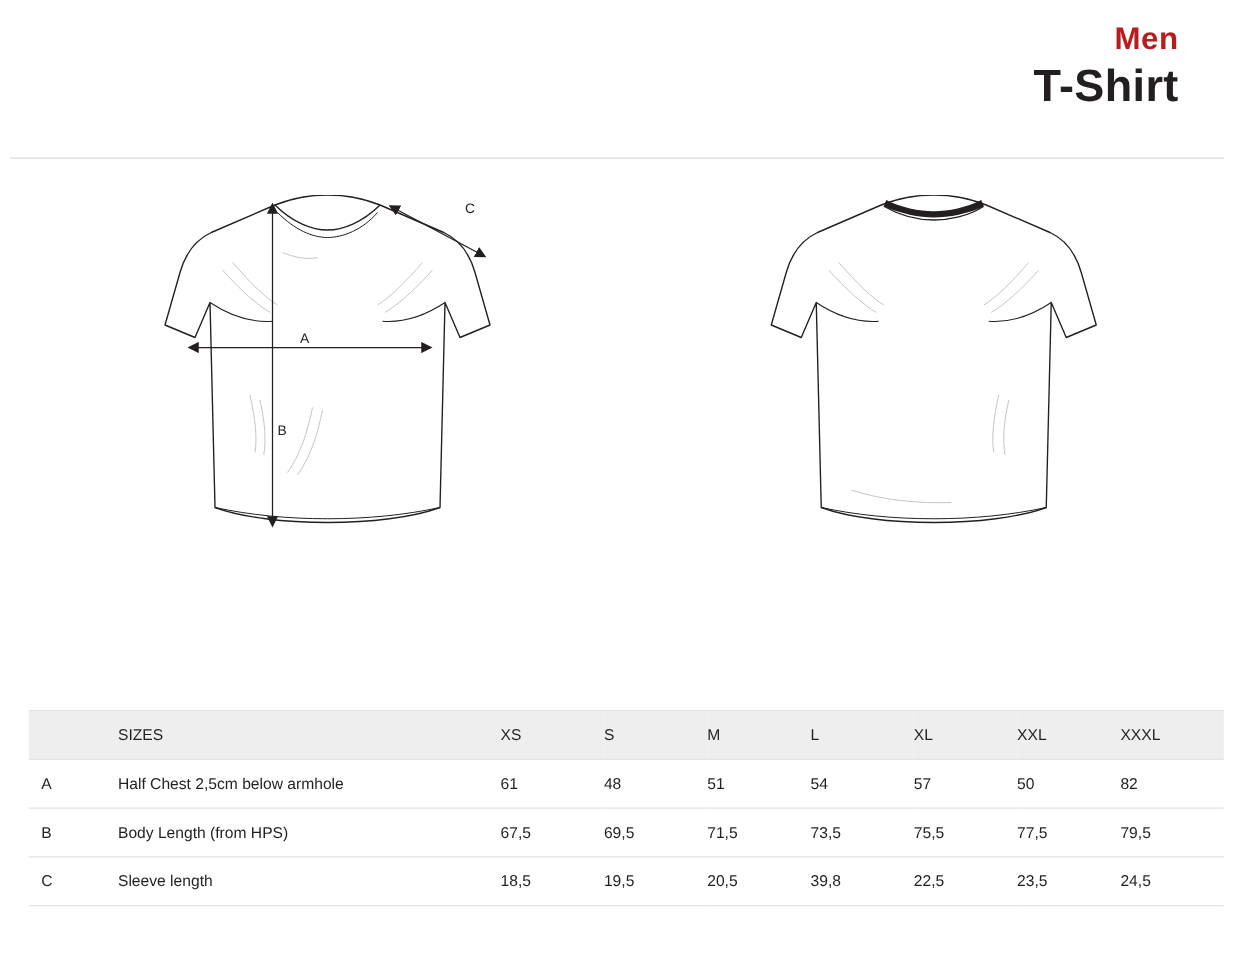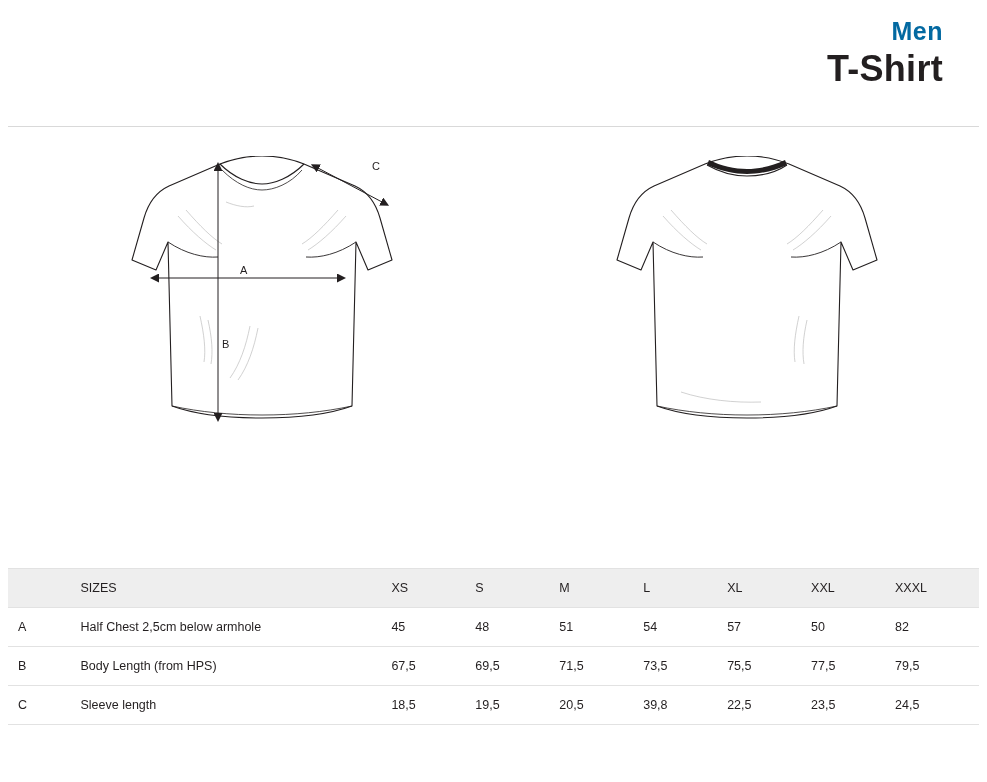--- a/index.html
+++ b/index.html
@@ -35,21 +35,21 @@
   .logo svg { display: block; }
   .title-block {
     position: absolute;
     right: 44px;
     top: 18px;
     text-align: right;
   }
   .title-sub {
     font-size: 25px;
     font-weight: bold;
-    color: #0369a1;
+    color: #b91c1c;
     line-height: 1.1;
     letter-spacing: 0.5px;
   }
   .title-main {
     font-size: 36px;
     font-weight: bold;
     color: #231f20;
     line-height: 1.25;
     letter-spacing: 0.3px;
   }
@@ -81,21 +81,21 @@
     color: #231f20;
     width: 300px;
     text-align: center;
   }
   .fig-caption.front { left: 100px; }
   .fig-caption.back  { left: 570px; }
 
   
   .table-wrap {
     position: absolute;
-    left: 8px;
+    left: 23px;
     right: 8px;
     top: 568px;
   }
   table.size-table {
     width: 100%;
     border-collapse: collapse;
     font-size: 12.5px;
   }
   table.size-table th,
   table.size-table td {
@@ -250,21 +250,21 @@
         <th class="col-size">L</th>
         <th class="col-size">XL</th>
         <th class="col-size">XXL</th>
         <th class="col-size">XXXL</th>
       </tr>
     </thead>
     <tbody>
       <tr>
         <td class="col-key row-label">A</td>
         <td class="col-desc">Half Chest 2,5cm below armhole</td>
-        <td class="col-size">45</td>
+        <td class="col-size">61</td>
         <td class="col-size">48</td>
         <td class="col-size">51</td>
         <td class="col-size">54</td>
         <td class="col-size">57</td>
         <td class="col-size">50</td>
         <td class="col-size">82</td>
       </tr>
       <tr>
         <td class="col-key row-label">B</td>
         <td class="col-desc">Body Length (from HPS)</td>

